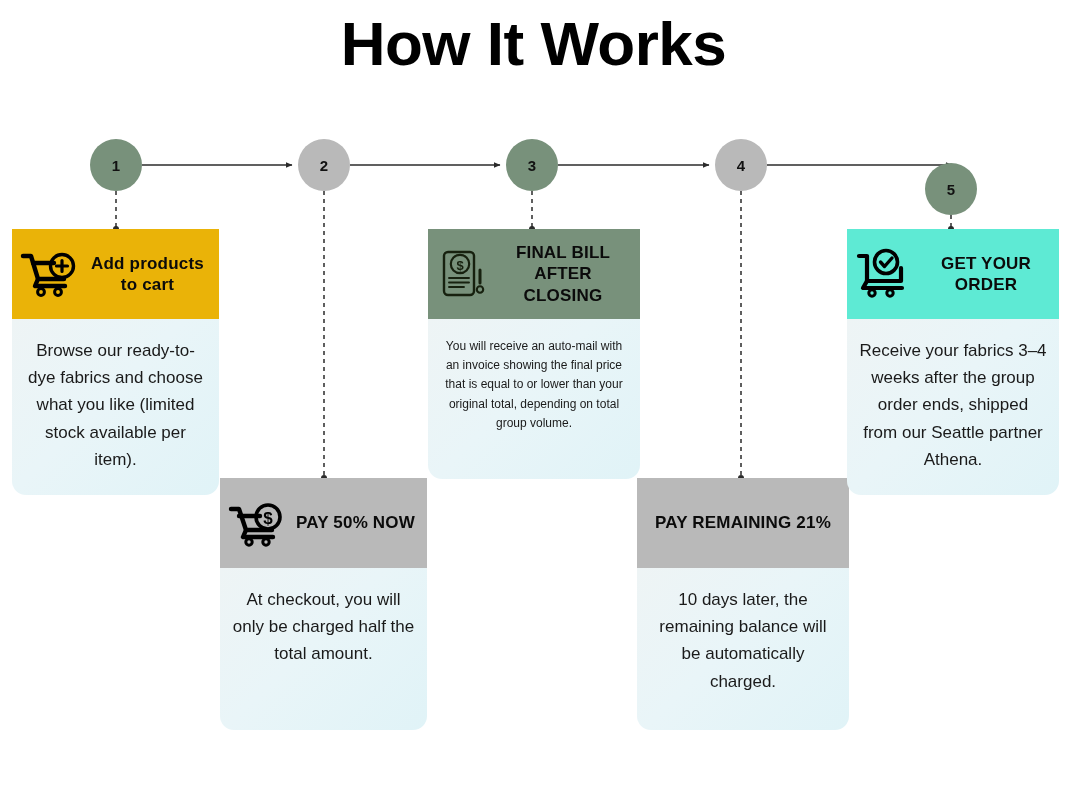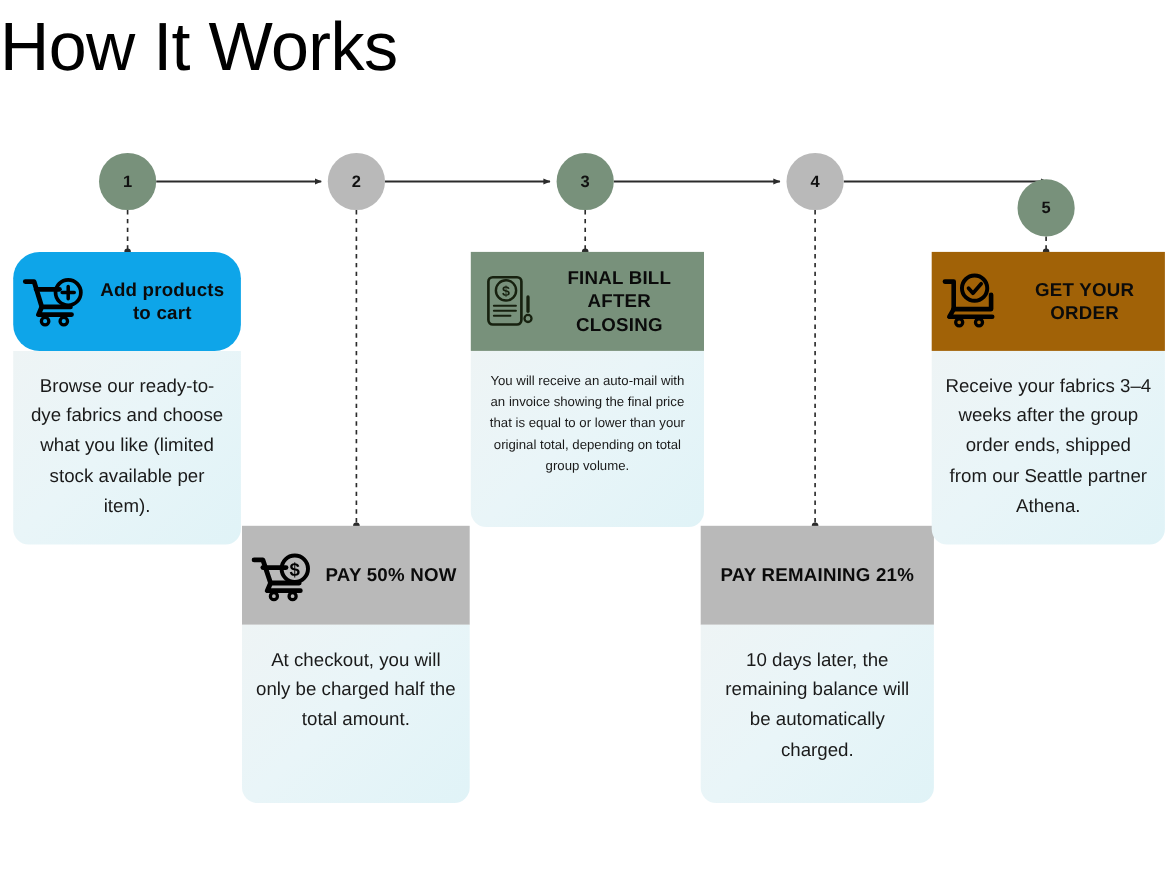--- a/index.html
+++ b/index.html
@@ -18,22 +18,23 @@
     height: 800px;
     background: #ffffff;
   }
 
   
   #page-title {
     position: absolute;
     top: 8px;
     left: 0;
     width: 1067px;
+    text-align: center;
     font-size: 62px;
-    font-weight: 400;
+    font-weight: 700;
     letter-spacing: -0.5px;
     color: #000000;
     line-height: 1.15;
   }
 
   
   #timeline {
     position: absolute;
     top: 0; left: 0;
     width: 1067px;
@@ -148,21 +149,21 @@
     <span>3</span>
   </div>
   <div class="step-circle" style="left:715px; top:139px; background:#b9b9b9;">
     <span>4</span>
   </div>
   <div class="step-circle" style="left:925px; top:163px; background:#78917b;">
     <span>5</span>
   </div>
 
   <div class="card" style="left:12px; top:229px;">
-    <div class="card-header" style="background:#0ea5e9; height:88px;border-radius:24px;">
+    <div class="card-header" style="background:#eab308; height:88px;">
       <span class="icon-wrap">
         <svg width="58" height="50" viewBox="0 0 58 50" fill="none">
           <path d="M3 7 H11 L18 30 H44" stroke="#000" stroke-width="4.4" stroke-linecap="round" stroke-linejoin="round"></path>
           <path d="M13 14 H34" stroke="#000" stroke-width="4.4" stroke-linecap="round"></path>
           <path d="M18 30 L15 37 H45" stroke="#000" stroke-width="4.4" stroke-linecap="round" stroke-linejoin="round"></path>
           <circle cx="21" cy="43" r="3.4" stroke="#000" stroke-width="3"></circle>
           <circle cx="38" cy="43" r="3.4" stroke="#000" stroke-width="3"></circle>
           <circle cx="42" cy="17" r="11.5" stroke="#000" stroke-width="3.4" fill="none"></circle>
           <path d="M42 11.5 V22.5 M36.5 17 H47.5" stroke="#000" stroke-width="3.2" stroke-linecap="round"></path>
         </svg>
@@ -208,21 +209,21 @@
   </div>
 
   <div class="card wide" style="left:637px; top:478px;">
     <div class="card-header" style="background:#b9b9b9; height:88px;">
       <span class="card-title">PAY REMAINING 21%</span>
     </div>
     <div class="card-body tall" style="min-height:162px;">10 days later, the remaining balance will be automatically charged.</div>
   </div>
 
   <div class="card wide" style="left:847px; top:229px;">
-    <div class="card-header" style="background:#a16207; height:88px;">
+    <div class="card-header" style="background:#5eead4; height:88px;">
       <span class="icon-wrap">
         <svg width="60" height="52" viewBox="0 0 60 52" fill="none">
           <path d="M4 8 H12 V33" stroke="#000" stroke-width="4.2" stroke-linecap="round" stroke-linejoin="round"></path>
           <path d="M12 33 H46 V20" stroke="#000" stroke-width="4.2" stroke-linecap="round" stroke-linejoin="round"></path>
           <path d="M12 33 L8 40 H47" stroke="#000" stroke-width="4.2" stroke-linecap="round" stroke-linejoin="round"></path>
           <circle cx="17" cy="45" r="3.2" stroke="#000" stroke-width="3"></circle>
           <circle cx="35" cy="45" r="3.2" stroke="#000" stroke-width="3"></circle>
           <circle cx="31" cy="14" r="11.5" stroke="#000" stroke-width="3.6" fill="none"></circle>
           <path d="M25.5 14 L29.5 18.5 L37 10" stroke="#000" stroke-width="3.4" stroke-linecap="round" stroke-linejoin="round" fill="none"></path>
         </svg>

